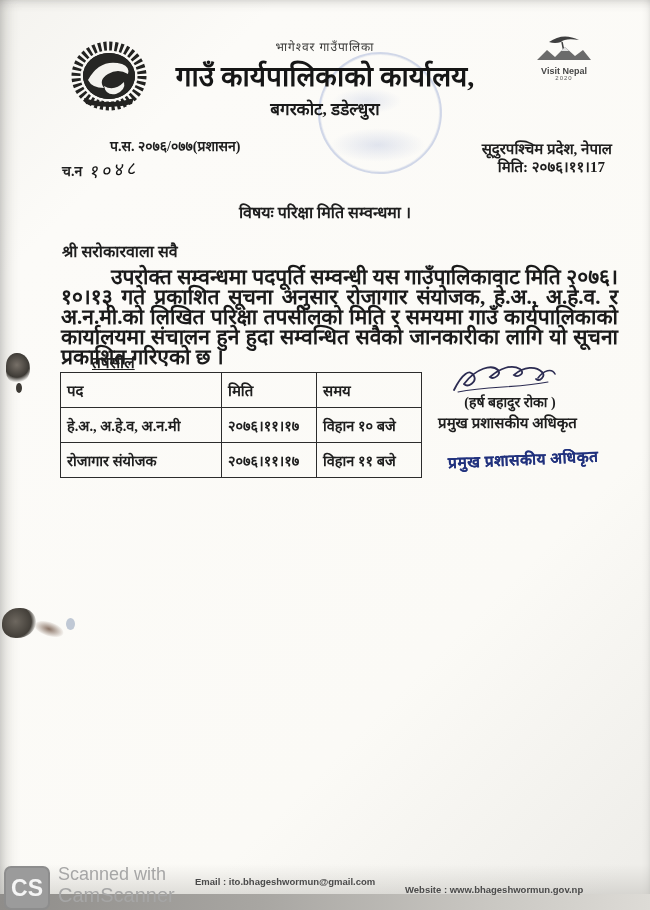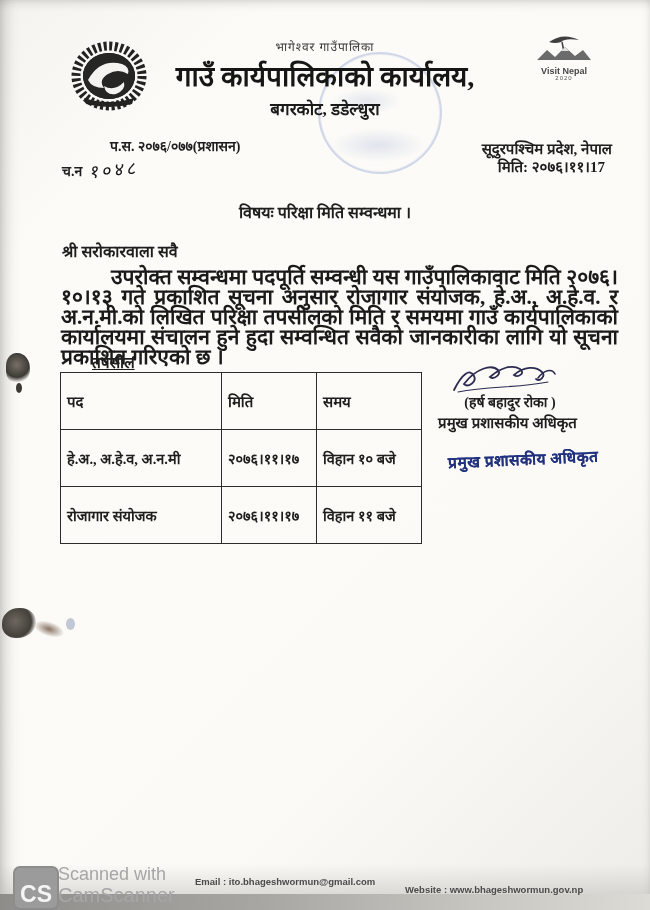--- a/index.html
+++ b/index.html
@@ -29,21 +29,21 @@
   .dispatch .hand{display:inline-block;font-size:18px;font-weight:normal;letter-spacing:3px;
     transform:rotate(-5deg) skewX(-10deg);margin-left:8px;color:#151515;}
   .province{top:138px;left:380px;width:232px;text-align:right;font-size:15px;font-weight:bold;}
   .date-line{top:156px;left:380px;width:225px;text-align:right;font-size:15px;font-weight:bold;}
   .subject{top:201px;left:0;width:650px;text-align:center;font-size:16px;font-weight:bold;}
   .salutation{top:240px;left:62px;font-size:16px;font-weight:bold;}
   .body-par{top:267px;left:55px;width:557px;font-size:21px;line-height:20px;text-align:justify;text-indent:50px;font-weight:bold;color:#1a1a1a;margin-left:6px;}
   .tapasil{top:351px;left:60px;font-size:15.5px;font-weight:bold;text-decoration:underline;margin-left:32px;}
   
   .sched{top:372px;left:60px;border-collapse:collapse;font-size:14.5px;font-weight:bold;}
-  .sched td,.sched th{border:1.6px solid #2c2c2c;padding:18px 6px;text-align:left;font-weight:bold;height:19px;}
+  .sched td,.sched th{border:1.6px solid #2c2c2c;padding:7px 6px;text-align:left;font-weight:bold;height:19px;}
   .sched th{font-size:15px;}
   .col-pad{width:148px;} .col-date{width:82px;} .col-time{width:92px;}
   
   .sig-svg{top:362px;left:448px;}
   .sig-name{top:392px;left:430px;width:160px;text-align:center;font-size:14px;font-weight:bold;}
   .sig-title{top:412px;left:415px;width:185px;text-align:center;font-size:15px;font-weight:bold;}
   .stamp-title{top:448px;left:448px;font-size:15.5px;font-weight:bold;color:#20317d;transform:rotate(-2.5deg);letter-spacing:.5px;
     text-shadow:0 0 .6px rgba(32,49,125,.8);}
   
   .blob1{top:353px;left:6px;width:24px;height:30px;border-radius:50% 60% 55% 45%;
@@ -57,22 +57,22 @@
   
   .footer-email{top:876px;left:195px;font-size:9.5px;font-weight:bold;color:#4a4a4a;filter:blur(.5px);
     font-family:"Liberation Sans","DejaVu Sans",sans-serif;}
   .footer-web{top:884px;left:405px;font-size:9.5px;font-weight:bold;color:#4a4a4a;filter:blur(.5px);
     font-family:"Liberation Sans","DejaVu Sans",sans-serif;}
   .bottom-band{bottom:0;left:0;width:650px;height:16px;
     background:linear-gradient(90deg,#8f8d8a 0%,#a8a6a2 40%,#c9c7c2 75%,#dddbd6 100%);}
   .bottom-fade{bottom:16px;left:0;width:650px;height:30px;
     background:linear-gradient(180deg,rgba(180,178,173,0) 0%,rgba(170,168,163,.35) 100%);}
   
-  .cs-box{top:866px;left:13px;width:42px;height:40px;background:#9b9b9b;border-radius:7px;border:2px solid #8d8d8d;
-    display:flex;align-items:flex-end;justify-content:center;
+  .cs-box{top:866px;left:4px;width:42px;height:40px;background:#9b9b9b;border-radius:7px;border:2px solid #8d8d8d;
+    display:flex;align-items:center;justify-content:center;
     font-family:"Liberation Sans","DejaVu Sans",sans-serif;font-weight:bold;font-size:23px;color:#f5f5f5;}
   .cs-text{top:864px;left:58px;font-family:"Liberation Sans","DejaVu Sans",sans-serif;color:#a6a6a6;line-height:21px;font-size:18px;}
   
   .emblem{top:40px;left:70px;}
   .vn-logo{top:32px;left:528px;text-align:center;width:72px;
     font-family:"Liberation Sans","DejaVu Sans",sans-serif;color:#4d4d4d;}
   .vn-text{font-size:9px;font-weight:bold;margin-top:-4px;color:#474747;}
   .vn-year{font-size:6px;color:#5a5a5a;margin-top:-1px;letter-spacing:1px;}
 </style>
 </head>

